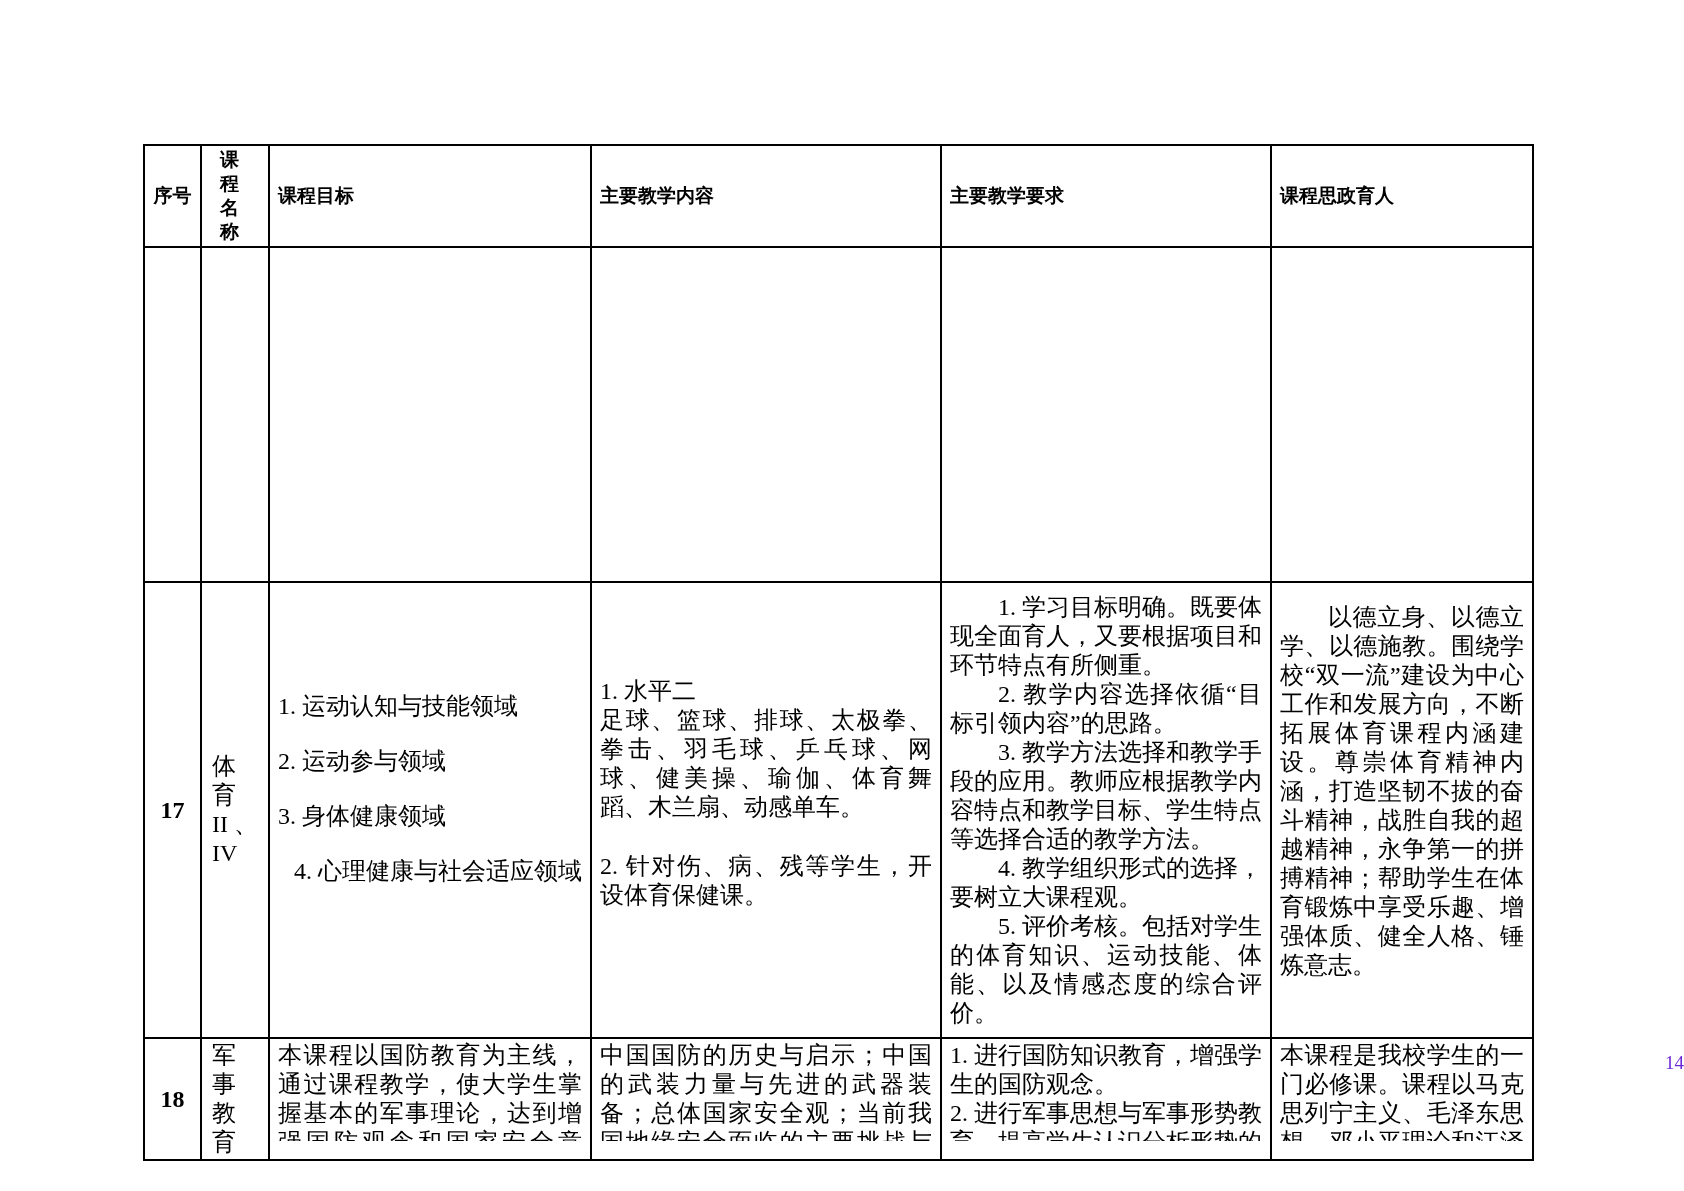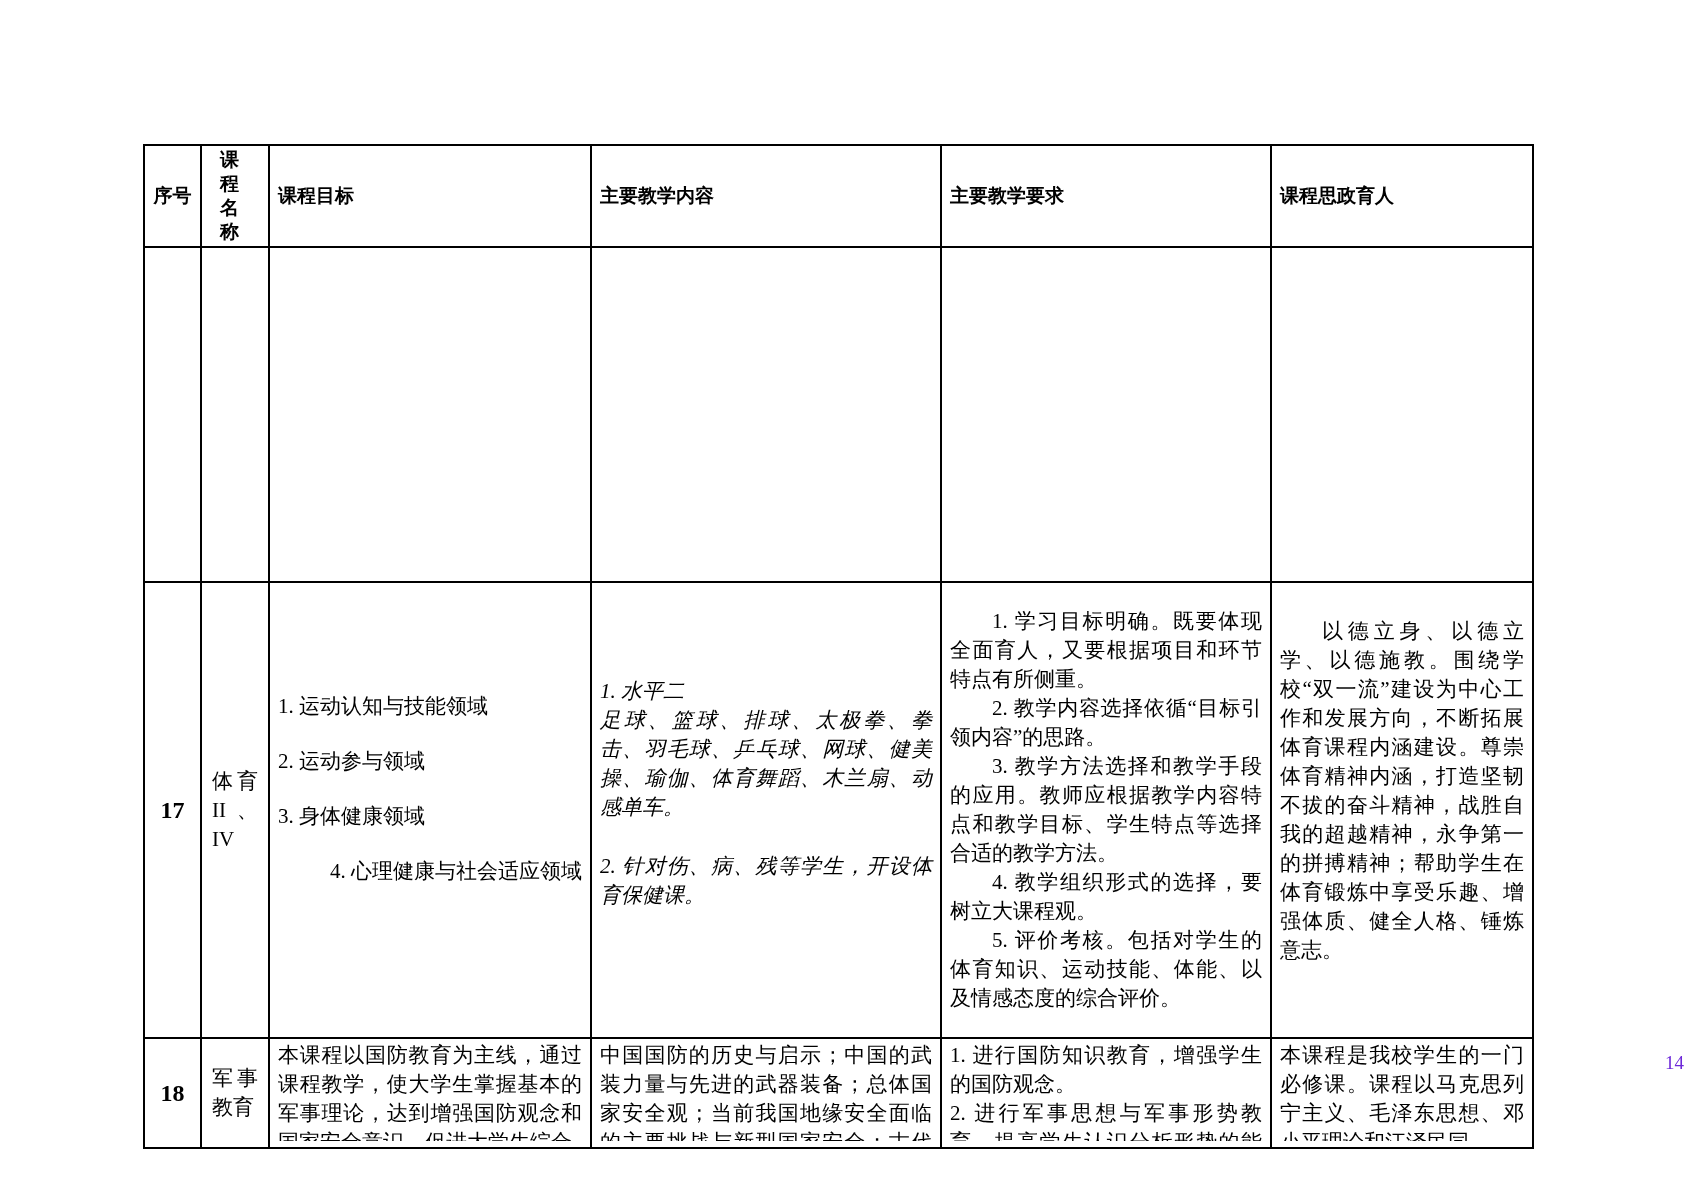--- a/index.html
+++ b/index.html
@@ -11,21 +11,21 @@
   .page { position:relative; width:1684px; height:1191px; background:#fff; }
 
   table.course-table {
     position:absolute; left:143px; top:144px;
     border-collapse:collapse; table-layout:fixed; width:1389px;
     background:#fff;
   }
   .course-table td, .course-table th {
     border:2px solid #000;
     padding:2px 8px;
-    font-size:21px; line-height:29px;
+    font-size:24px; line-height:29px;
     vertical-align:middle;
     overflow:hidden;
     word-break:normal;
   }
   .course-table th {
     font-weight:bold; font-size:19px; line-height:24px;
     text-align:left; vertical-align:middle;
   }
   th.th-center { text-align:center; padding:8px 6px; }
   th.th-justify { text-align:justify; text-align-last:justify; padding:2px 18px; }
@@ -40,21 +40,21 @@
   tr.row-last td.num-cell, tr.row-last td.name-cell { vertical-align:middle; }
 
   p { margin:0; }
   .obj p { margin-bottom:26px; }
   .obj p:last-child { margin-bottom:0;text-align:right; }
   .gap-top { margin-top:30px; }
   .jst { text-align:justify; }
   .indent { text-indent:2em; }
 
   td.cell-obj-17  { padding-bottom:44px; }
-  td.cell-cont-17 { padding-bottom:36px;font-style:italic; }
+  td.cell-cont-17 { padding-bottom:36px; }
   td.cell-ideo-17 { padding-bottom:40px; }
 
   .clip { height:100px; overflow:hidden; }
 
   .page-number {
     position:absolute; left:0; top:1052px; width:1684px;
     text-align:right; font-size:19px; color:#6d28d9;
   }
 </style>
 </head>

